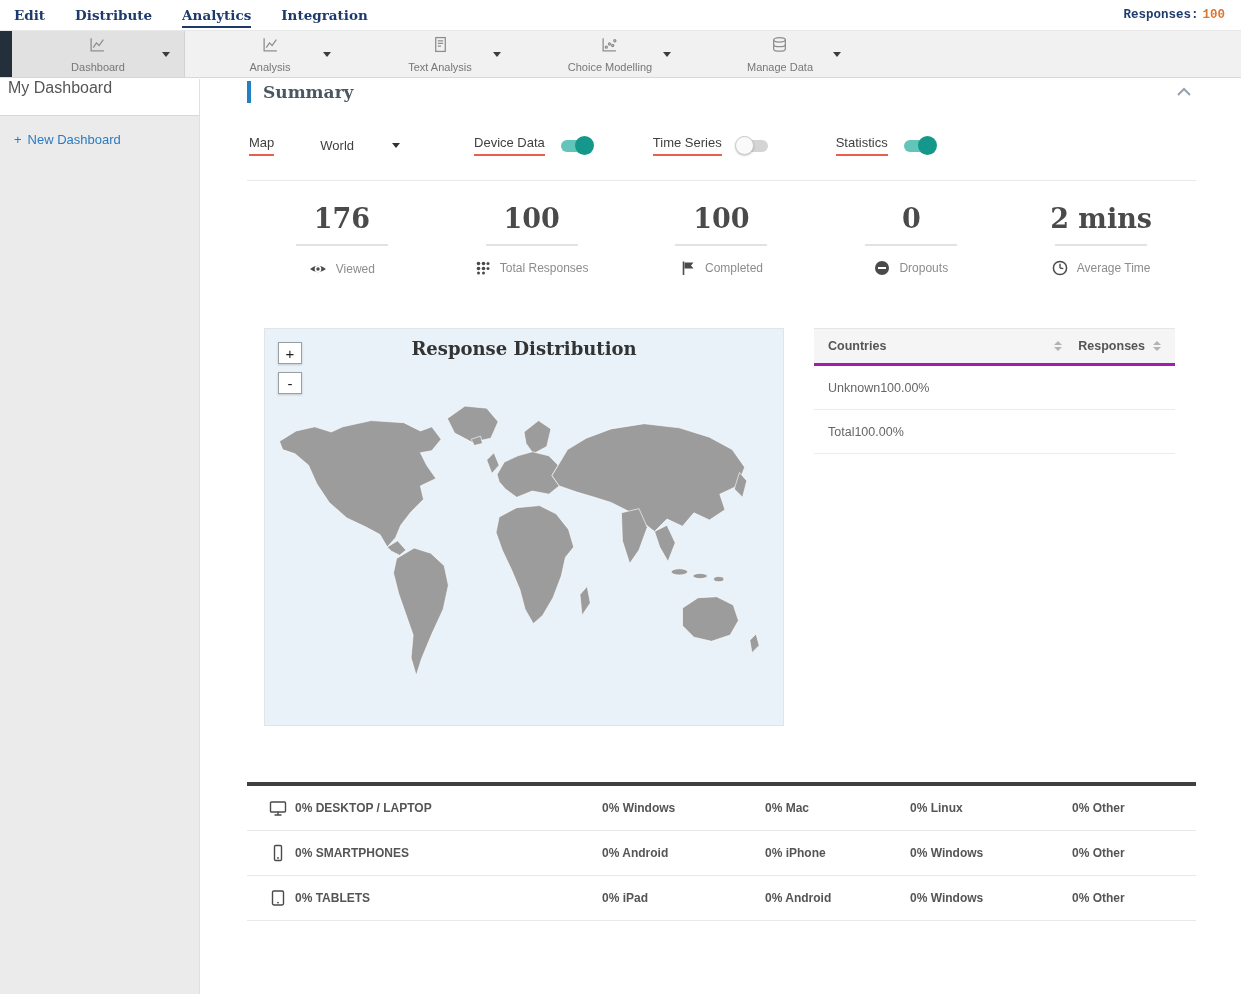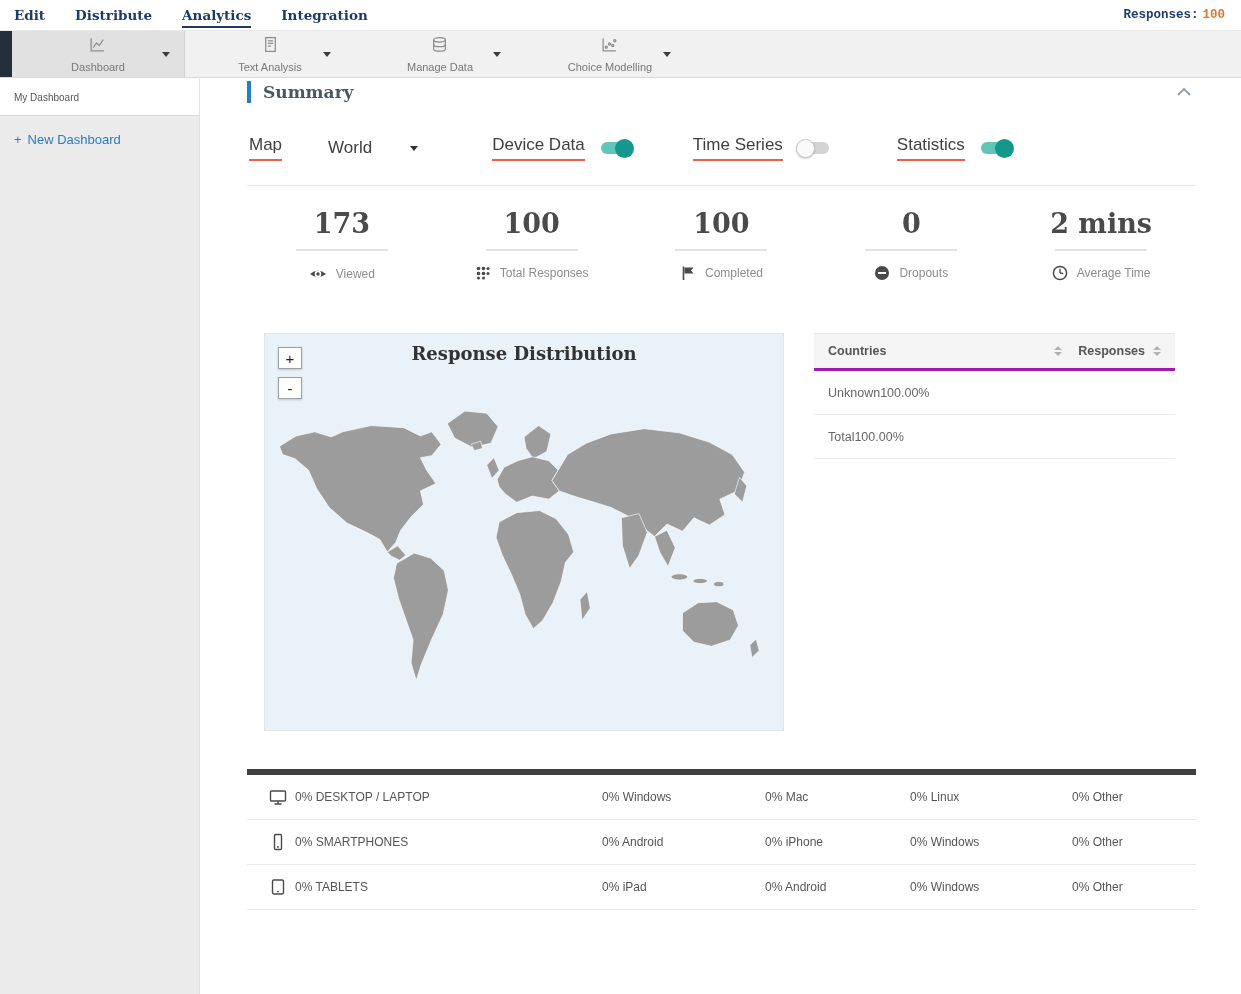--- a/index.html
+++ b/index.html
@@ -23,33 +23,33 @@
   .tb-group { width: 170px; position: relative; display: flex; align-items: center; justify-content: center; cursor: pointer; }
   .tb-group.active { width: 173px; background: #e1e1e1; border-right: 1px solid #d2d2d2; }
   .tb-stack { display: flex; flex-direction: column; align-items: center; gap: 8px; }
   .tb-label { font-size: 11px; color: #777; }
   .tb-caret { position: absolute; right: 24px; top: 21px; width: 0; height: 0; border-left: 4px solid transparent; border-right: 4px solid transparent; border-top: 5px solid #3c3c3c; }
   .tb-group.active .tb-caret { right: 14px; }
   .tb-icon svg { display: block; stroke: #8e8e8e; fill: none; stroke-width: 1.2; }
 
   
   .sidebar { position: absolute; top: 79px; left: 0; width: 200px; bottom: 0; background: #ebebeb; border-right: 1px solid #e0e0e0; }
-  .sb-item { height: 37px; background: #fff; border-bottom: 1px solid #d8d8d8; display: flex; align-items: center; padding-left: 14px; font-size: 10px; color: #555; cursor: pointer; }
+  .sb-item { height: 37px; background: #fff; border-bottom: 1px solid #d8d8d8; display: flex; padding-left: 8px; font-size: 16px; color: #555; cursor: pointer; }
   .sb-new { margin: 16px 0 0 14px; font-size: 13px; color: #2b7bc2; cursor: pointer; display: flex; align-items: center; gap: 6px; }
 
   
   .main { position: absolute; top: 79px; left: 225px; right: 0; bottom: 0; background: #fff; padding: 0 45px 0 22px; }
 
   .sec-head { display: flex; align-items: center; }
   .accent { width: 4px; height: 22px; background: #2380c2; }
   .sec-title { font-family: "DejaVu Serif", serif; font-weight: bold; font-size: 17px; color: #4a5661; margin-left: 12px; flex: 1; }
   .collapse-btn { cursor: pointer; padding: 4px; }
 
   
-  .controls { display: flex; align-items: center; margin-top: 30px; padding-left: 2px; font-size: 17px; color: #3f3f3f; }
+  .controls { display: flex; align-items: center; margin-top: 30px; padding-left: 2px; font-size: 13px; color: #3f3f3f; }
   .ul-label { border-bottom: 2px solid #e8604c; padding-bottom: 4px; }
   .dropdown { margin-left: 46px; display: flex; align-items: center; cursor: pointer; }
   .dd-caret { margin-left: 38px; width: 0; height: 0; border-left: 4px solid transparent; border-right: 4px solid transparent; border-top: 5px solid #333; }
   .ctl-gap1 { margin-left: 74px; } .ctl-gap2 { margin-left: 62px; } .ctl-gap3 { margin-left: 68px; }
   .toggle { margin-left: 16px; position: relative; width: 30px; height: 12px; border-radius: 6px; background: #63c4b9; cursor: pointer; }
   .toggle .knob { position: absolute; top: -3.5px; right: -3px; width: 19px; height: 19px; border-radius: 50%; background: #14988b; }
   .toggle.off { background: #d4d4d4; }
   .toggle.off .knob { right: auto; left: -3px; background: #fafafa; border: 1px solid #c9c9c9; box-shadow: 0 1px 2px rgba(0,0,0,.2); }
   .divider { border-bottom: 1px solid #e9e9e9; margin-top: 24px; }
 
@@ -74,21 +74,21 @@
   .ct-head { background: #f5f5f5; border-top: 1px solid #e6e6e6; border-bottom: 3px solid #a21caf; height: 38px; display: flex; align-items: center; padding: 0 14px; font-size: 12.5px; font-weight: bold; color: #555; }
   .ct-head .h-left { flex: 1; cursor: pointer; }
   .ct-head .h-right { margin-left: 16px; cursor: pointer; }
   .sort-icon { display: inline-flex; flex-direction: column; gap: 2px; margin-left: 8px; vertical-align: middle; cursor: pointer; }
   .sort-icon i { display: block; width: 0; height: 0; border-left: 4px solid transparent; border-right: 4px solid transparent; }
   .sort-icon .up { border-bottom: 4px solid #b3b3b3; }
   .sort-icon .dn { border-top: 4px solid #b3b3b3; }
   .ct-row { height: 44px; display: flex; align-items: center; justify-content: flex-start; padding: 0 14px; border-bottom: 1px solid #ececec; font-size: 12.5px; color: #666; }
 
   
-  .devices { margin-top: 38px; border-top: 6px solid #404040; }
+  .devices { margin-top: 56px; border-top: 4px solid #404040; font-weight: bold; }
   .dev-row { display: grid; grid-template-columns: 48px 307px 163px 145px 162px auto; align-items: center; height: 45px; border-bottom: 1px solid #e8e8e8; font-size: 12px; color: #555; }
   .dev-icon { padding-left: 21px; }
   .dev-icon svg { display: block; stroke: #4a4a4a; fill: none; stroke-width: 1.4; }
 </style>
 </head>
 <body>
 
 <div class="topnav">
   <div class="links">
     <span class="nav-link">Edit</span>
@@ -111,63 +111,75 @@
         <svg width="17" height="17" viewBox="0 0 16 16">
             <path d="M2,2 L2,14 L14,14"></path>
             <path d="M4,11 L7,6.5 L9.5,9 L13.5,3.5"></path>
           </svg>
       </span>
       <span class="tb-label">Dashboard</span>
     </div>
     <span class="tb-caret"></span>
   </div>
 
+  <div class="tb-group">
+    <div class="tb-stack">
+      <span class="tb-icon">
+        <svg width="17" height="17" viewBox="0 0 16 16">
+            <path d="M2,2 L2,14 L14,14"></path>
+            <path d="M4,11 L7,6.5 L9.5,9 L13.5,3.5"></path>
+          </svg>
+      </span>
+      <span class="tb-label">Analysis</span>
+    </div>
+    <span class="tb-caret"></span>
+  </div>
 
   <div class="tb-group">
     <div class="tb-stack">
       <span class="tb-icon">
         <svg width="17" height="17" viewBox="0 0 16 16">
             <rect x="3.5" y="1.5" width="9" height="13"></rect>
             <path d="M5.5,4.5 H10.5 M5.5,7 H10.5 M5.5,9.5 H8.5"></path>
           </svg>
       </span>
       <span class="tb-label">Text Analysis</span>
-    </div>
-    <span class="tb-caret"></span>
-  </div>
-
-  <div class="tb-group">
-    <div class="tb-stack">
-      <span class="tb-icon">
-        <svg width="17" height="17" viewBox="0 0 16 16">
-            <ellipse cx="8" cy="3.6" rx="5.5" ry="2.1"></ellipse>
-            <path d="M2.5,3.6 V12.2 A5.5,2.1 0 0 0 13.5,12.2 V3.6"></path>
-            <path d="M2.5,7.9 A5.5,2.1 0 0 0 13.5,7.9"></path>
-          </svg>
-      </span>
-      <span class="tb-label">Manage Data</span>
     </div>
     <span class="tb-caret"></span>
   </div>
 
   <div class="tb-group">
     <div class="tb-stack">
       <span class="tb-icon">
         <svg width="17" height="17" viewBox="0 0 16 16">
             <path d="M2,2 L2,14 L14,14"></path>
             <circle cx="5" cy="10.5" r="1"></circle>
             <circle cx="8" cy="7.5" r="1"></circle>
             <circle cx="11" cy="9" r="1"></circle>
             <circle cx="13" cy="4.5" r="1"></circle>
           </svg>
       </span>
       <span class="tb-label">Choice Modelling</span>
     </div>
     <span class="tb-caret"></span>
   </div>
+
+  <div class="tb-group">
+    <div class="tb-stack">
+      <span class="tb-icon">
+        <svg width="17" height="17" viewBox="0 0 16 16">
+            <ellipse cx="8" cy="3.6" rx="5.5" ry="2.1"></ellipse>
+            <path d="M2.5,3.6 V12.2 A5.5,2.1 0 0 0 13.5,12.2 V3.6"></path>
+            <path d="M2.5,7.9 A5.5,2.1 0 0 0 13.5,7.9"></path>
+          </svg>
+      </span>
+      <span class="tb-label">Manage Data</span>
+    </div>
+    <span class="tb-caret"></span>
+  </div>
 </div>
 
 <div class="sidebar">
   <div class="sb-item">
     <span>My Dashboard</span>
   </div>
   <div class="sb-new">
     <span>+</span>
     <span>New Dashboard</span>
   </div>
@@ -205,21 +217,21 @@
     <span class="ul-label ctl-gap3">Statistics</span>
     <span class="toggle">
         <span class="knob"></span>
       </span>
   </div>
 
   <div class="divider"></div>
 
   <div class="stats">
     <div class="stat">
-      <div class="stat-value">173</div>
+      <div class="stat-value">176</div>
       <div class="stat-rule"></div>
       <div class="stat-foot">
         <span>
           <svg width="18" height="18" viewBox="0 0 18 18">
               <path d="M1,9 Q9,2.5 17,9 Q9,15.5 1,9 Z" fill="#4a4a4a"></path>
               <circle cx="9" cy="9" r="3.3" fill="#fff"></circle>
               <circle cx="9" cy="9" r="1.7" fill="#4a4a4a"></circle>
             </svg>
         </span>
         <span>Viewed</span>

